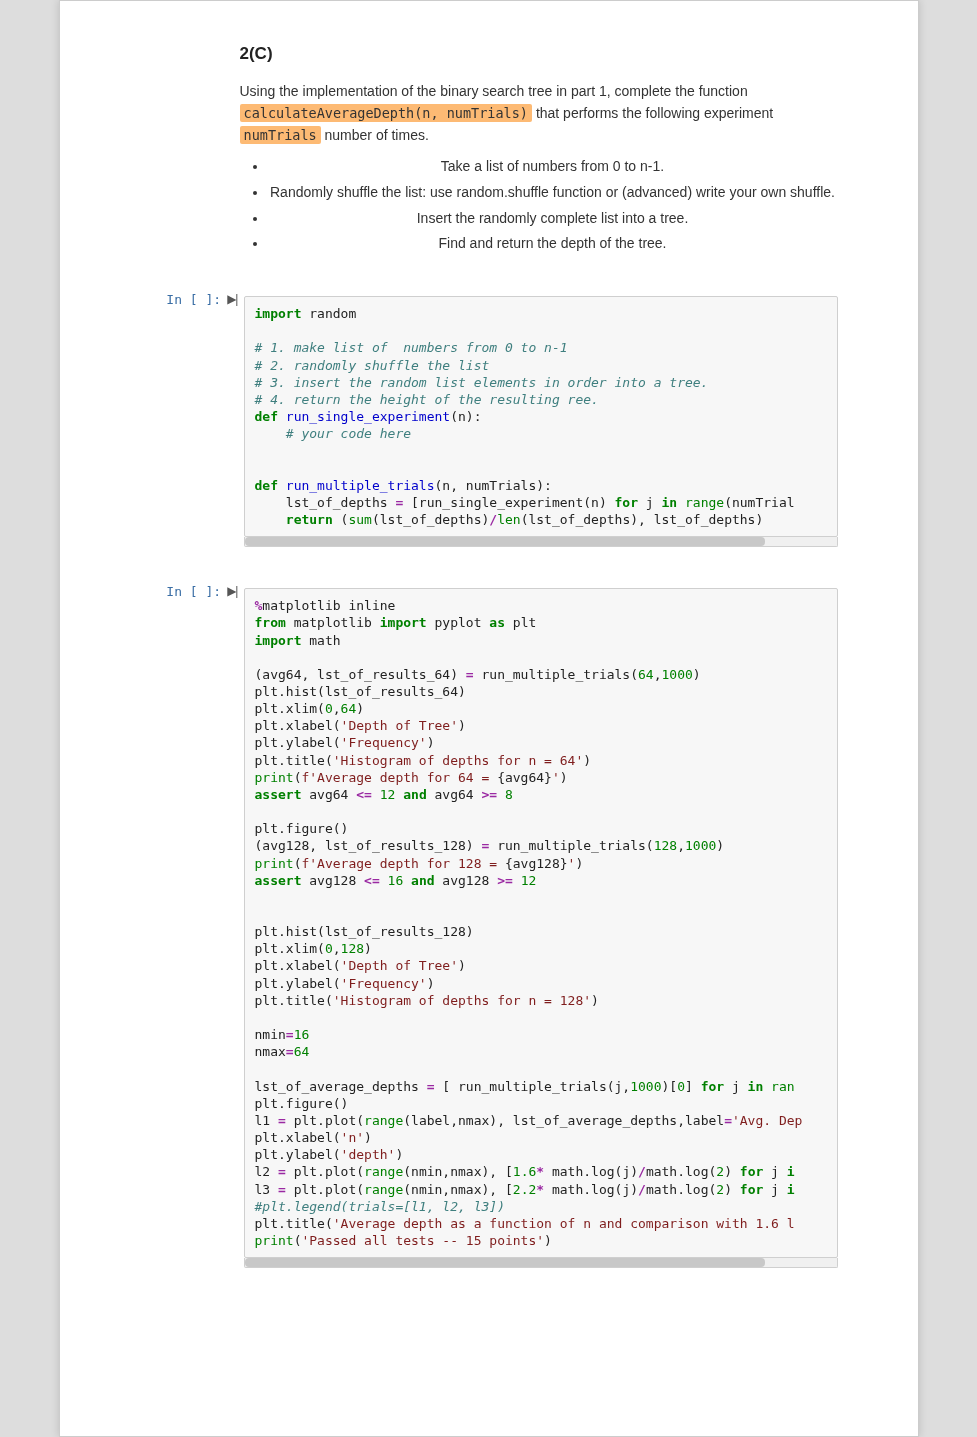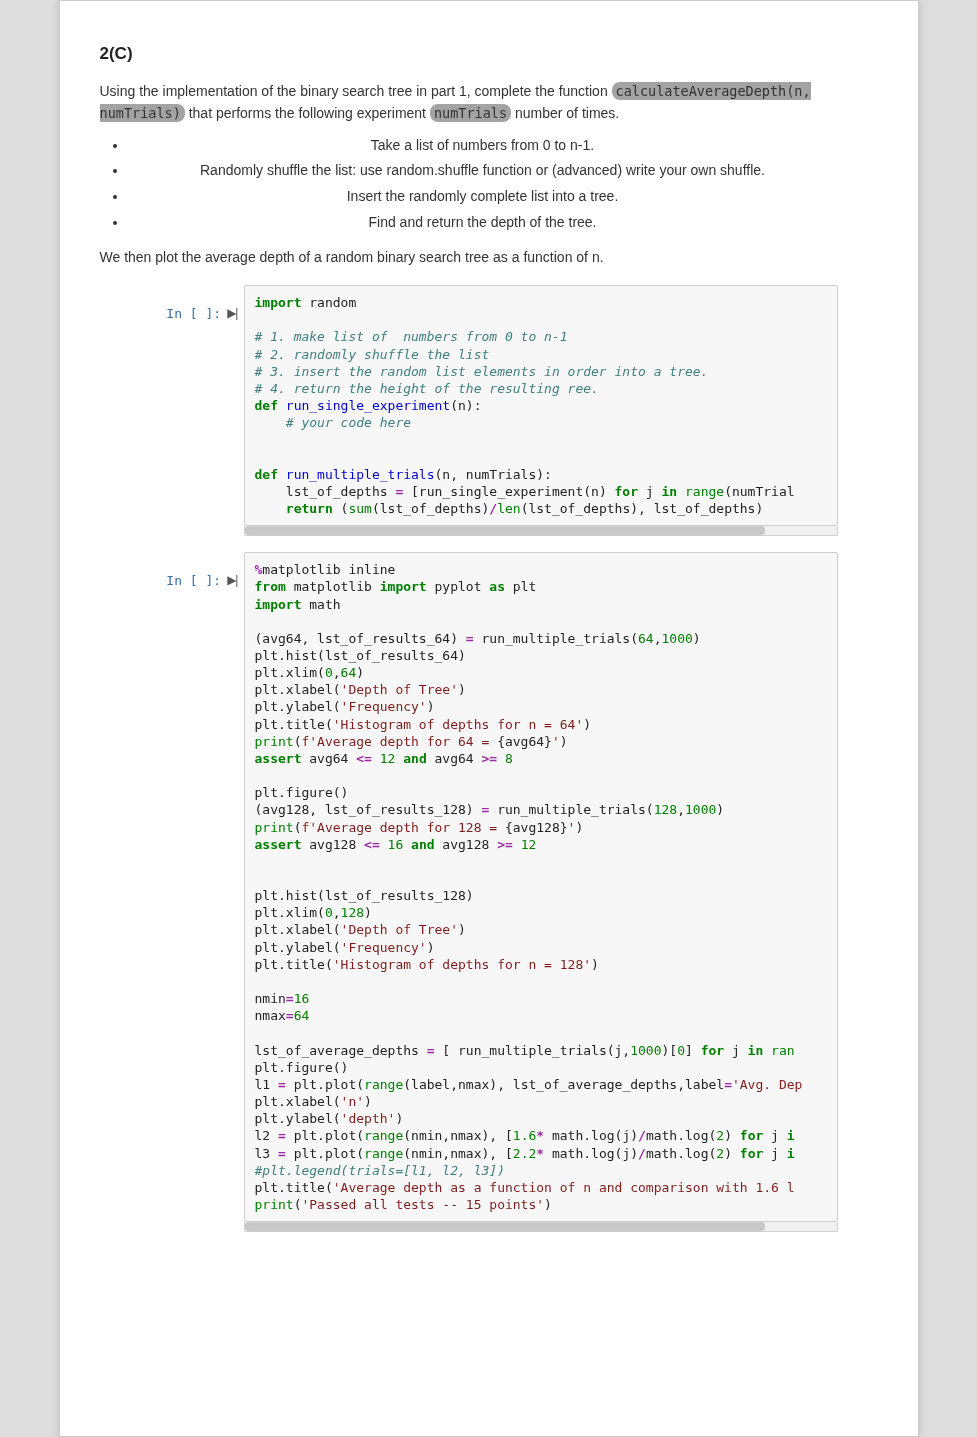--- a/index.html
+++ b/index.html
@@ -17,38 +17,39 @@
     width: 860px;
     margin-top: 0;
     box-shadow: 0 0 8px rgba(0,0,0,0.15);
     border: 1px solid #ccc;
     padding-bottom: 40px;
   }
   .content {
     padding: 40px 40px 20px 40px;
   }
   .prose {
+    margin-left: 140px;
     margin-right: 40px;
     color: #333;
     font-size: 14px;
     line-height: 1.55;
   }
   .prose h3 {
     font-size: 17px;
     font-weight: 700;
     margin-bottom: 14px;
     color: #222;
   }
   .prose p { margin-bottom: 10px; }
   .prose code.inline {
-    background: #a3a3a3;
+    background: #fdba74;
     font-family: "DejaVu Sans Mono", Menlo, Consolas, monospace;
     font-size: 13.5px;
     padding: 1px 4px;
-    border-radius: 8px;
+    border-radius: 2px;
   }
   .prose ul {
     margin: 8px 0 14px 28px;
     list-style: disc;
     text-align: center;
   }
   .prose li { margin-bottom: 4px; }
 
   .cell {
     display: flex;
@@ -71,20 +72,21 @@
     font-family: Arial, sans-serif;
     letter-spacing: -1px;
     margin-left: 6px;
     color: #555;
     font-size: 12px;
     vertical-align: 1px;
   }
   .code-col {
     flex: 1;
     min-width: 0;
+    margin-top: 25px;
   }
   .code-area {
     background: #f7f7f7;
     border: 1px solid #cfcfcf;
     border-radius: 2px;
     padding: 8px 10px;
     overflow-x: auto;
   }
   .scrollbar {
     height: 10px;
@@ -133,21 +135,20 @@
         <span> that performs the following experiment </span>
         <code class="inline">numTrials</code>
         <span> number of times.</span>
       </p>
       <ul>
         <li>Take a list of numbers from 0 to n-1.</li>
         <li>Randomly shuffle the list: use random.shuffle function or (advanced) write your own shuffle.</li>
         <li>Insert the randomly complete list into a tree.</li>
         <li>Find and return the depth of the tree.</li>
       </ul>
-      <p>We then plot the average depth of a random binary search tree as a function of n.</p>
     </div>
 
     <div class="cell">
       <div class="prompt-col">
         <span>In [ ]:</span><span class="run-icon">▶|</span>
       </div>
       <div class="code-col">
         <div class="code-area">
 <pre><span class="kw">import</span><span> random</span>
 

